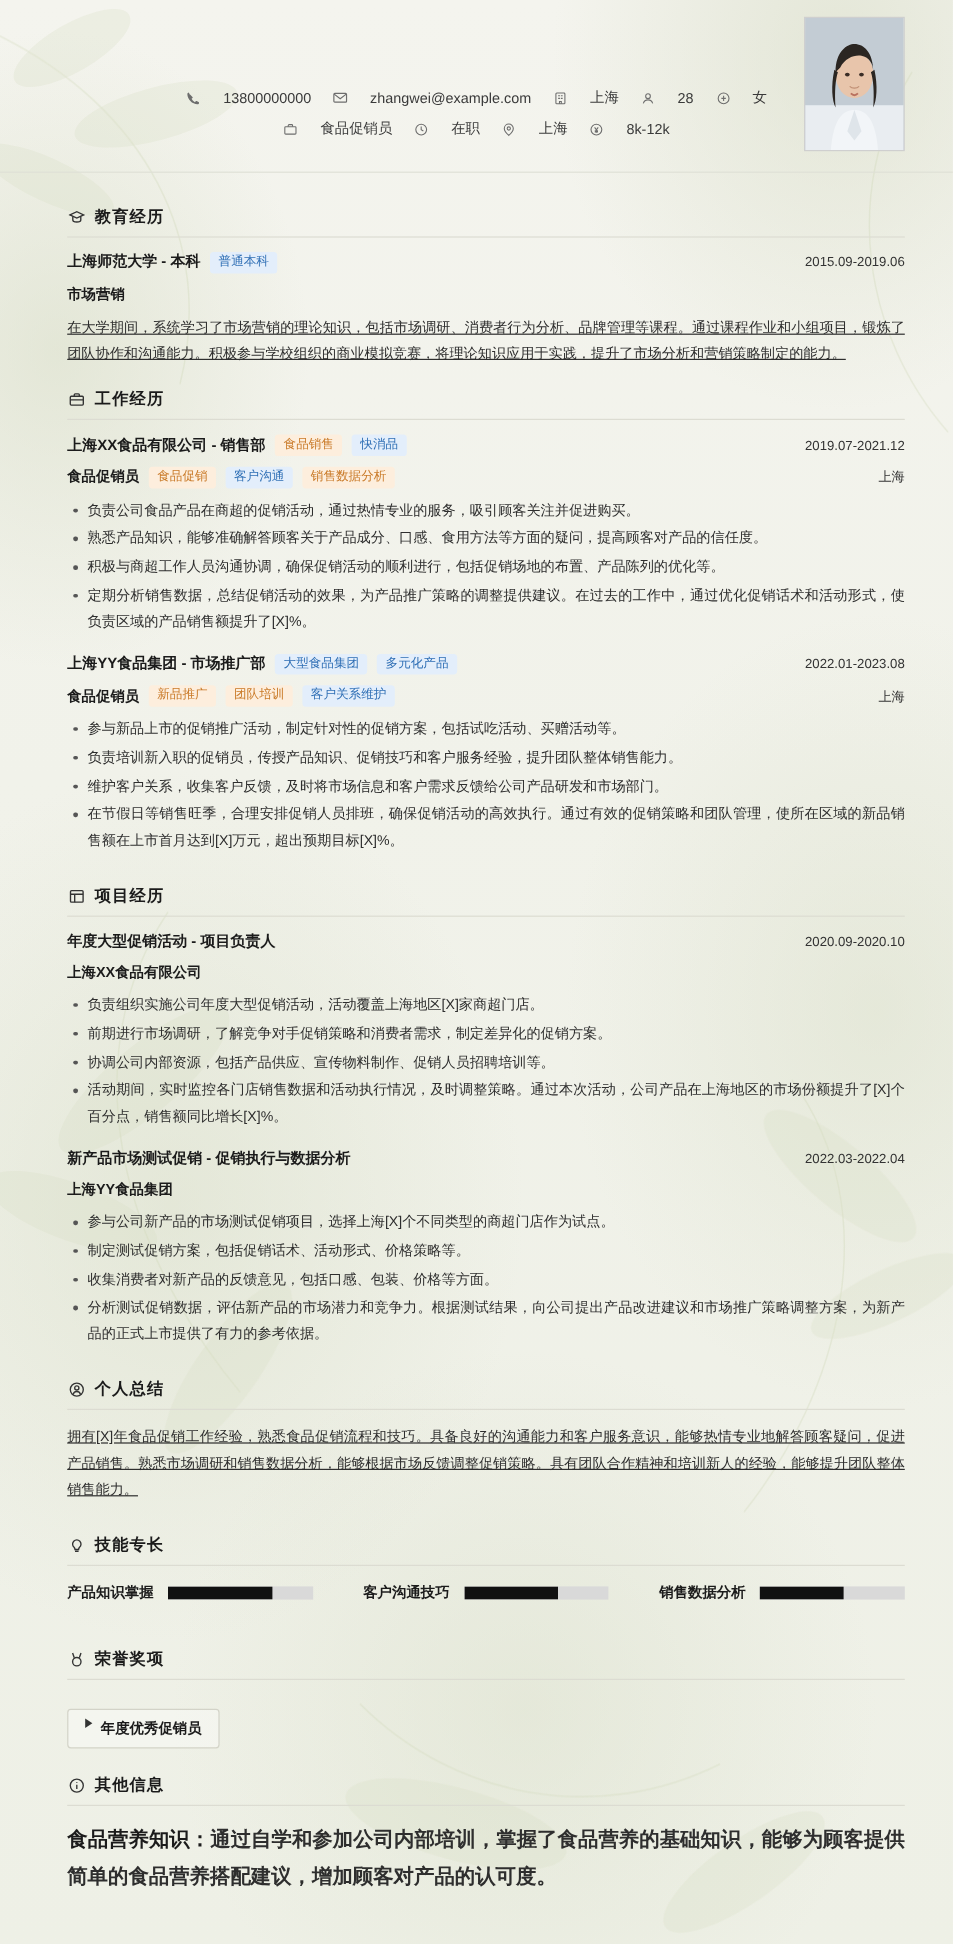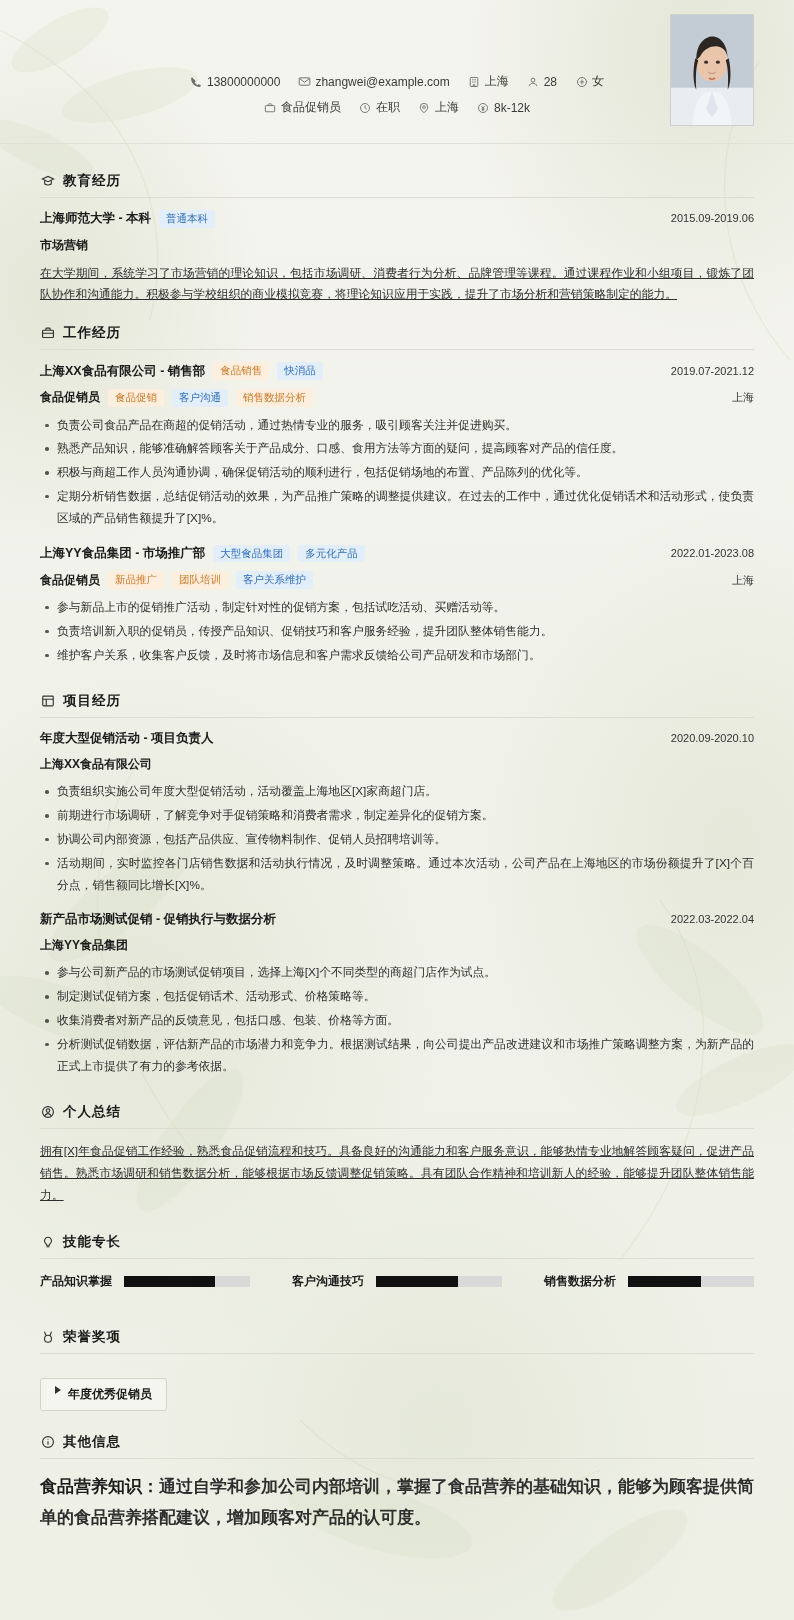--- a/index.html
+++ b/index.html
@@ -51,21 +51,21 @@
     align-items: center;
     flex-wrap: wrap;
     gap: 0 18px;
     font-size: 12px;
     color: #3a3a3a;
     margin-bottom: 9px;
   }
   .meta-item {
     display: flex;
     align-items: center;
-    gap: 4px;
+    gap: 18px;
     white-space: nowrap;
   }
   .meta-item .ic {
     display: inline-flex;
     align-items: center;
     justify-content: center;
     width: 13px;
     height: 13px;
     color: #6d6d6d;
   }
@@ -76,21 +76,21 @@
     top: 14px;
     width: 84px;
     height: 112px;
     border: 1px solid #cfcfcf;
     overflow: hidden;
     background: linear-gradient(180deg, #cfd6dc 0%, #b9c3cc 100%);
   }
   .photo svg { display: block; width: 100%; height: 100%; }
 
   
-  .body-wrap { padding: 10px 40px 30px 40px; position: relative; }
+  .body-wrap { padding: 10px 40px 30px 56px; position: relative; }
   .section { margin-top: 18px; }
   .sec-head {
     display: flex;
     align-items: center;
     gap: 8px;
     border-bottom: 1px solid #dcdcd2;
     padding-bottom: 7px;
     margin-bottom: 12px;
   }
   .sec-head .sic {
@@ -459,20 +459,21 @@
             <span class="tag tag-orange">新品推广</span>
             <span class="tag tag-orange">团队培训</span>
             <span class="tag tag-blue">客户关系维护</span>
           </div>
           <span class="entry-right">上海</span>
         </div>
         <ul class="bullets">
           <li>参与新品上市的促销推广活动，制定针对性的促销方案，包括试吃活动、买赠活动等。</li>
           <li>负责培训新入职的促销员，传授产品知识、促销技巧和客户服务经验，提升团队整体销售能力。</li>
           <li>维护客户关系，收集客户反馈，及时将市场信息和客户需求反馈给公司产品研发和市场部门。</li>
+          <li>在节假日等销售旺季，合理安排促销人员排班，确保促销活动的高效执行。通过有效的促销策略和团队管理，使所在区域的新品销售额在上市首月达到[X]万元，超出预期目标[X]%。</li>
         </ul>
       </div>
     </div>
 
     <div class="section" style="margin-top:26px;">
       <div class="sec-head">
         <span class="sic">
           <svg viewBox="0 0 16 16" width="14" height="14" fill="none" stroke="currentColor" stroke-width="1.3">
               <rect x="2" y="2.5" width="12" height="11" rx="1"></rect>
               <path d="M2 6h12M6 6v7.5"></path>

